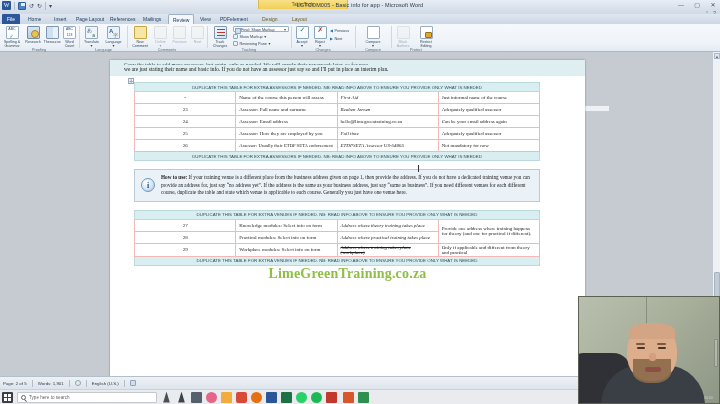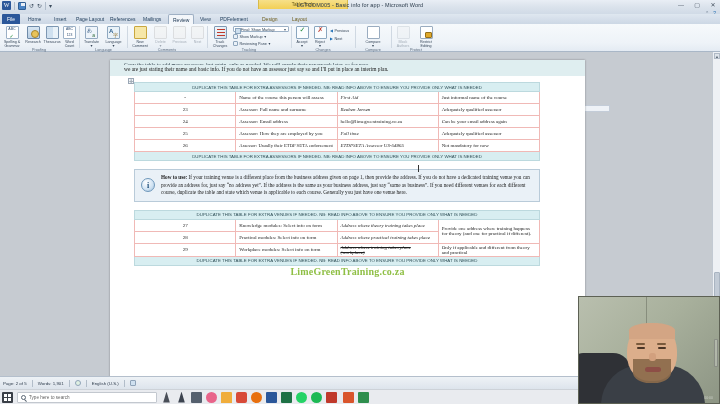--- a/index.html
+++ b/index.html
@@ -185,21 +185,21 @@
     font-size:8px; text-align:center; line-height:13px;
     font-family:"Liberation Serif",serif; flex:0 0 auto; margin-right:6px; margin-top:4px;
   }
   .callout .txt {
     font-family:"Liberation Serif",serif; font-size:5.2px; line-height:7.6px; color:#1a1a1a;
   }
   .callout .txt b { font-weight:bold; }
 
   .watermark {
     position:absolute; left:0; right:0; bottom:2px; text-align:center;
-    font-family:"Liberation Serif",serif; font-size:10px;
+    font-family:"Liberation Serif",serif; font-size:14px;
     color:#8fbf45; font-weight:bold; letter-spacing:.2px;
   }
 
   .tbl-handle {
     position:absolute; width:6px; height:6px; border:1px solid #9aa7b5;
     background:#f3f6f9; font-size:5px; line-height:5px; text-align:center; color:#5a6a7c; cursor:move;
   }
   .cursor-caret { position:absolute; width:1px; height:7px; background:#333; }
 
   

